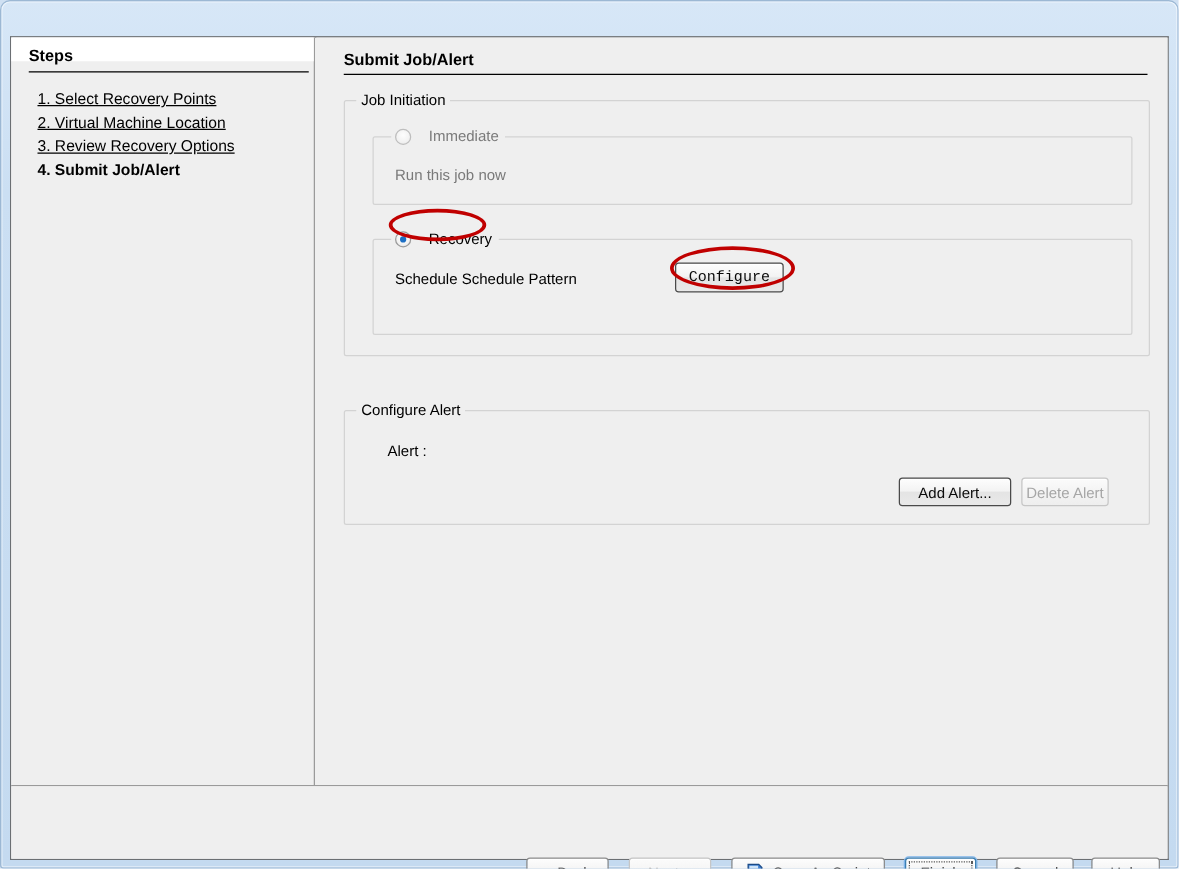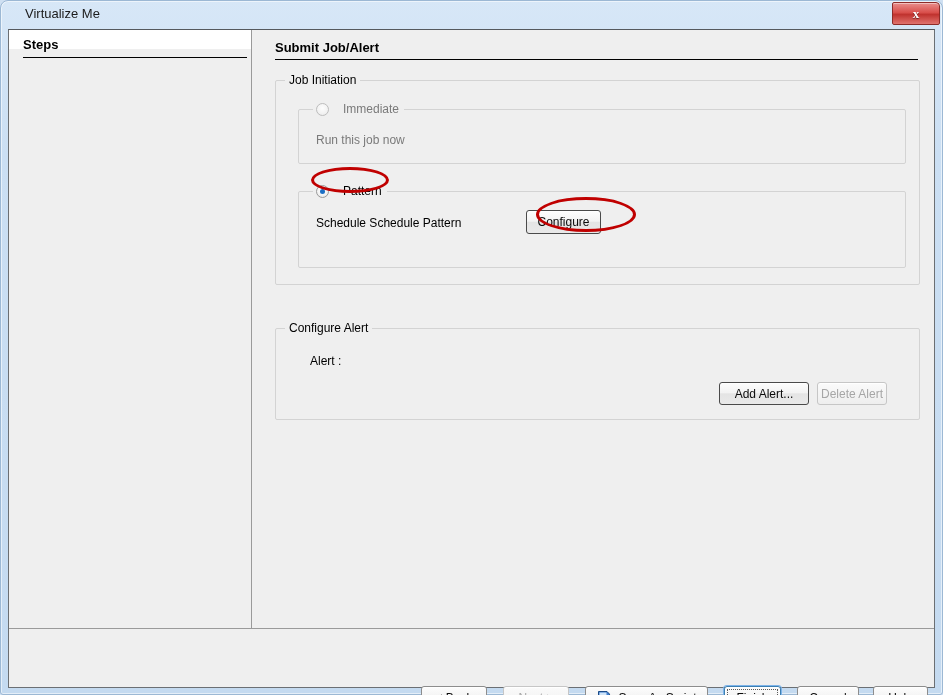--- a/index.html
+++ b/index.html
@@ -279,33 +279,33 @@
     pointer-events: none;
     background: transparent;
   }
 </style>
 </head>
 <body>
 
 <div id="app">
   <div class="win-frame"></div>
 
-  <div class="titlebar">
-    <div class="title-text">Virtualize Me</div>
-    <div class="close-btn">
-      <div class="x">x</div>
-    </div>
-  </div>
 
   <div class="client">
 
     <div class="steps-pane">
       <div class="steps-head">
         <div class="label">Steps</div>
         <div class="rule"></div>
+      </div>
+      <div class="steps-list">
+        <div class="step-item link">1. Select Recovery Points</div>
+        <div class="step-item link">2. Virtual Machine Location</div>
+        <div class="step-item link">3. Review Recovery Options</div>
+        <div class="step-item current">4. Submit Job/Alert</div>
       </div>
     </div>
 
     <div class="content-pane">
       <div class="content-head">Submit Job/Alert</div>
       <div class="content-head-rule"></div>
 
       <div class="groupbox" style="left:22px; top:50px; width:645px; height:205px;">
         <div class="legend">Job Initiation</div>
 
@@ -313,24 +313,24 @@
           <div class="legend radio-legend">
             <span class="radio disabled"></span>
             <span class="legend-text disabled">Immediate</span>
           </div>
           <div class="fld-label muted" style="left:17px; top:23px;">Run this job now</div>
         </div>
 
         <div class="groupbox" style="left:22px; top:110px; width:608px; height:77px;">
           <div class="legend radio-legend">
             <span class="radio on"></span>
-            <span class="legend-text">Pattern</span>
+            <span class="legend-text">Recovery</span>
           </div>
           <div class="fld-label" style="left:17px; top:24px;">Schedule Schedule Pattern</div>
-          <div class="btn strong" style="left:227px; top:18px; width:75px; height:24px;">Configure</div>
+          <div class="btn strong" style="left:241px; top:18px; width:87px; height:24px;font-family:Liberation Mono, monospace;">Configure</div>
         </div>
       </div>
 
       <div class="groupbox" style="left:22px; top:298px; width:645px; height:92px;">
         <div class="legend">Configure Alert</div>
         <div class="fld-label" style="left:18px; top:25px;margin-left:16px;">Alert :</div>
         <div class="btn strong" style="left:443px; top:53px; width:90px; height:23px;">Add Alert...</div>
         <div class="btn disabled" style="left:541px; top:53px; width:70px; height:23px;">Delete Alert</div>
       </div>
     </div>

